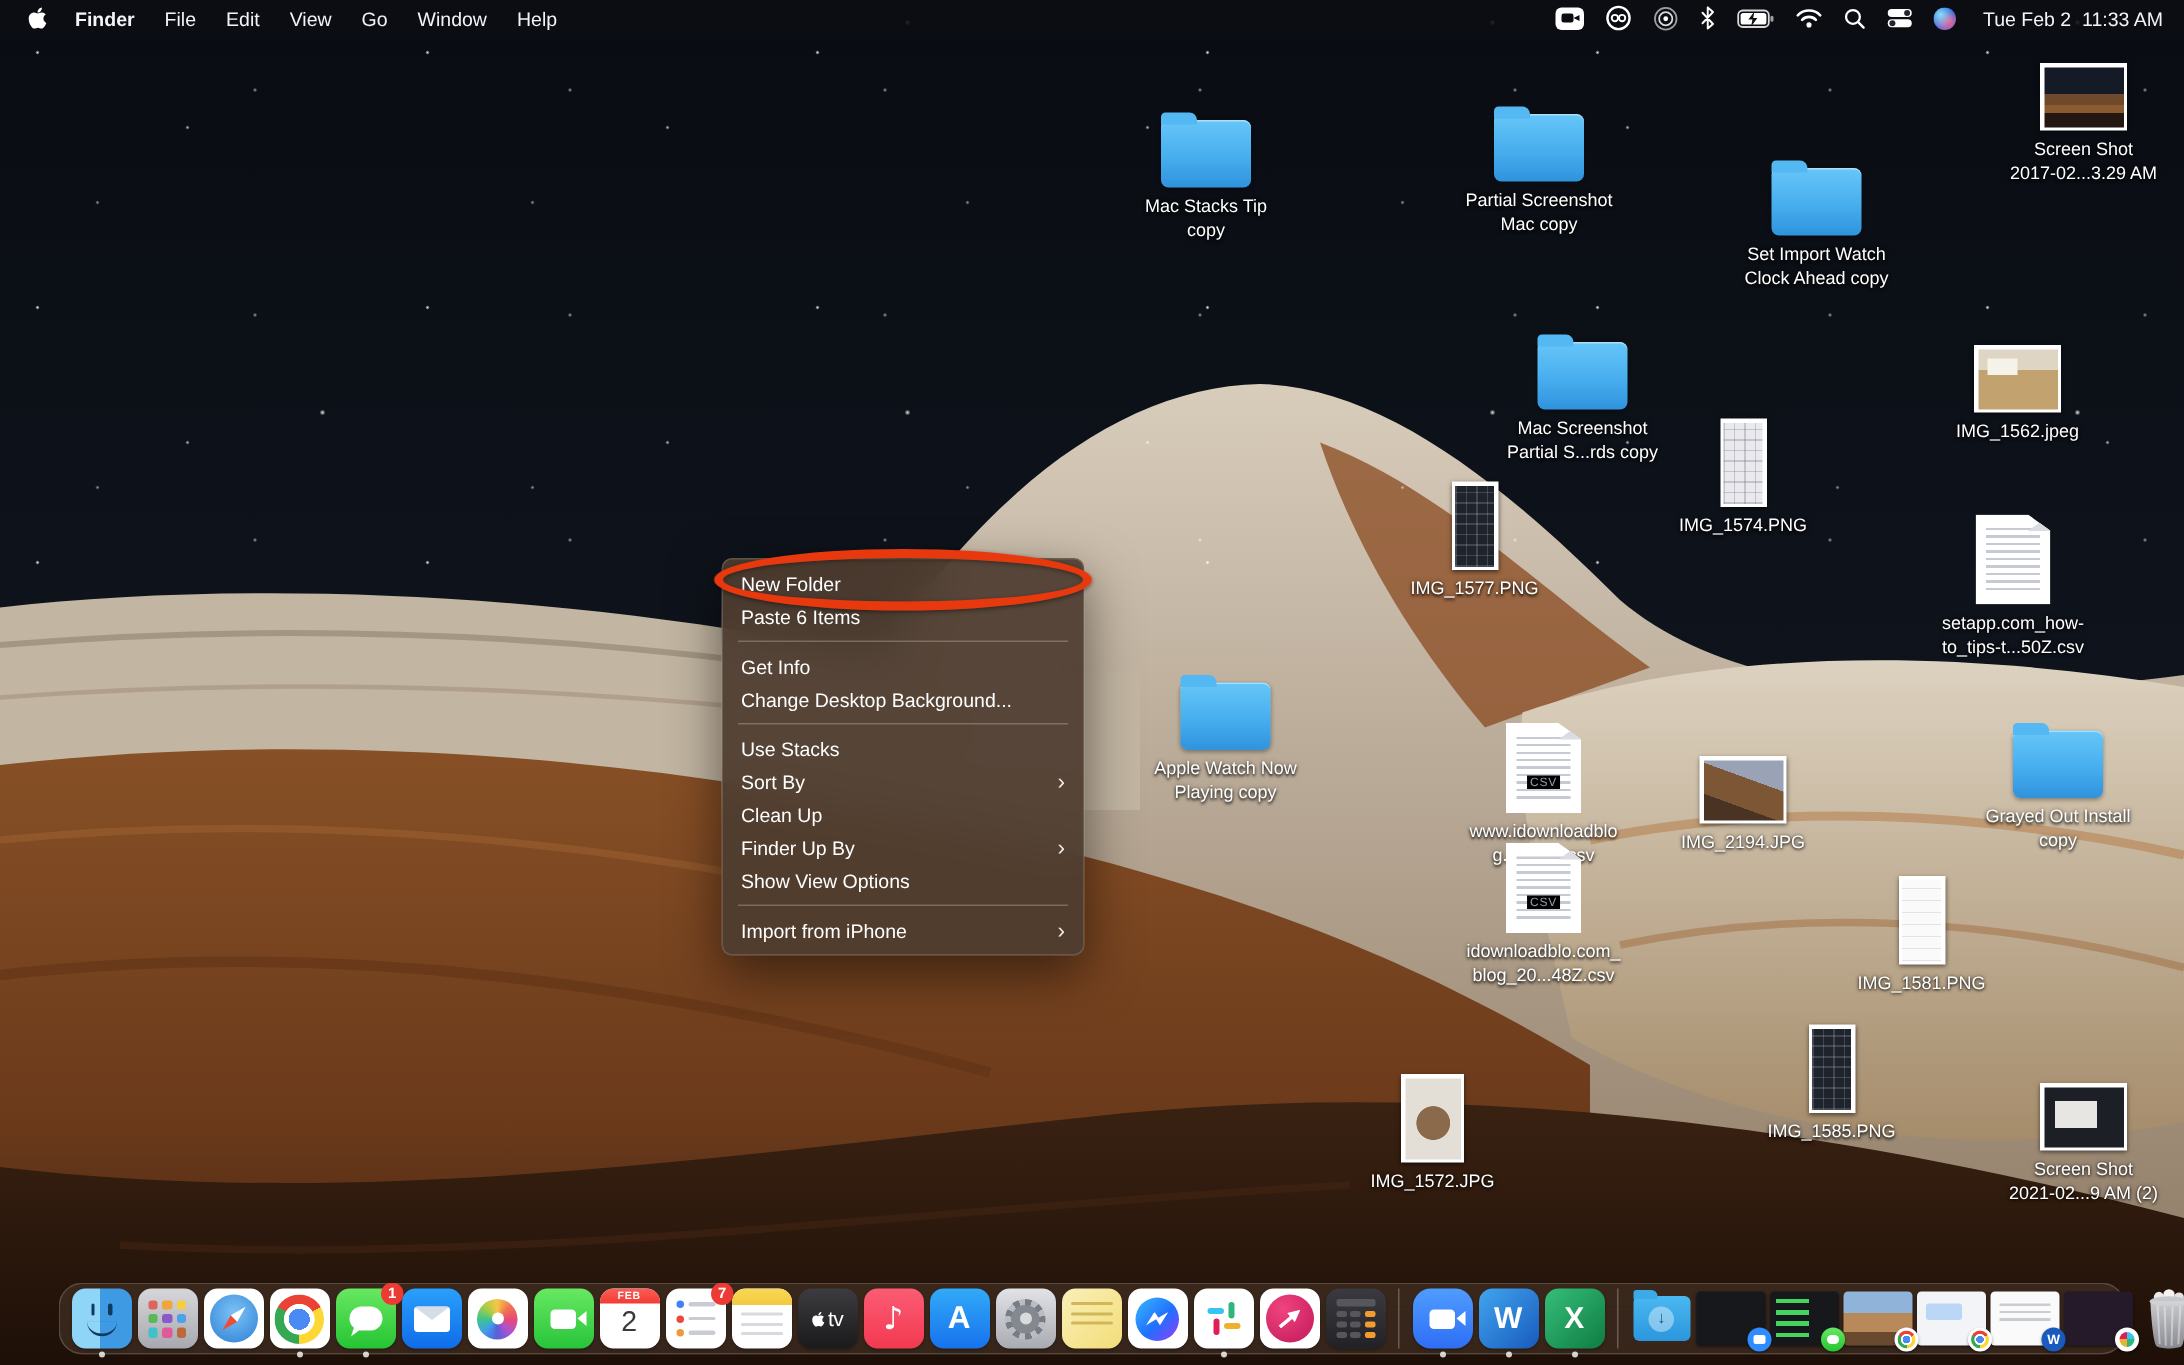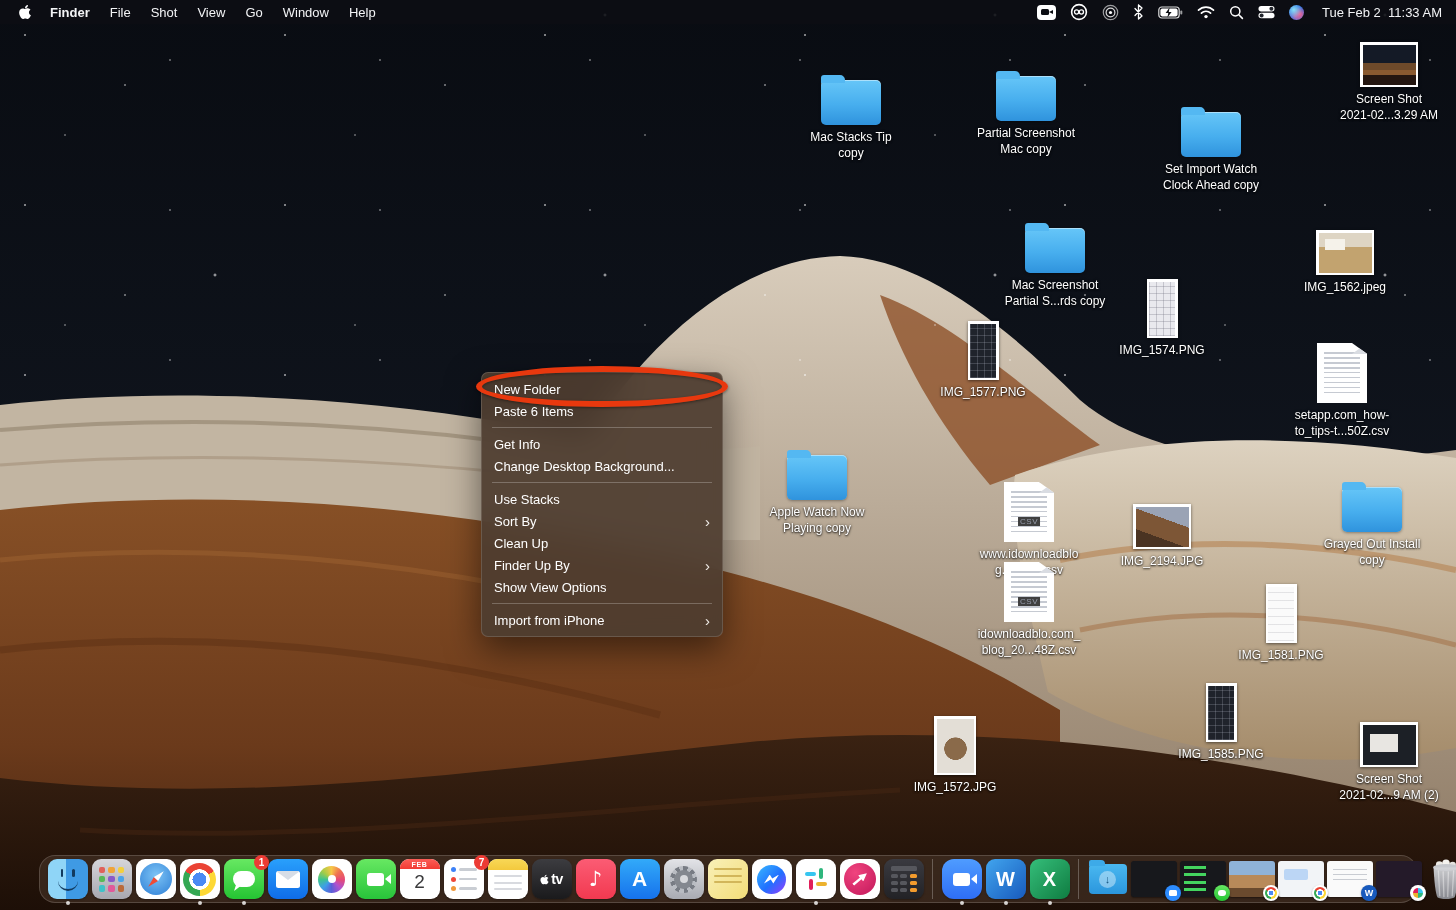--- a/index.html
+++ b/index.html
@@ -61,21 +61,21 @@
   .p-dark { background-color:#1f232b;
     background-image:repeating-linear-gradient(0deg, rgba(190,195,210,.22) 0 1px, transparent 1px 7px),
                      repeating-linear-gradient(90deg, rgba(190,195,210,.22) 0 1px, transparent 1px 7px); }
   .p-white { background:#fafafa; background-image:repeating-linear-gradient(0deg, rgba(120,120,130,.18) 0 1px, transparent 1px 8px); }
   .csv { width:50px; height:60px; background:#fff; position:relative;
     clip-path:polygon(0 0, 70% 0, 100% 18%, 100% 100%, 0 100%); box-shadow:0 1px 3px rgba(0,0,0,.5); }
   .csv::before { content:""; position:absolute; top:9px; left:7px; right:7px; bottom:9px;
     background:repeating-linear-gradient(180deg, #c6cad2 0 1.5px, transparent 1.5px 5px); }
   .csv::after { content:""; position:absolute; top:0; right:0; border-style:solid; border-width:0 0 11px 15px;
     border-color:transparent transparent #d9dce2 transparent; }
-  .csvtag { position:absolute; bottom:16px; left:50%; transform:translateX(-50%); background:#404040;
+  .csvtag { position:absolute; bottom:16px; left:50%; transform:translateX(-50%); background:#000000;
     font-size:8px; color:#979dab; letter-spacing:.5px; padding:0 2px; z-index:2; }
 
   
   .cmenu { position:absolute; left:481px; top:372px; width:242px; background:rgba(77,60,47,.93);
     border:1px solid rgba(255,255,255,.14); border-radius:7px; padding:5px 0;
     box-shadow:0 12px 34px rgba(0,0,0,.5); z-index:40; backdrop-filter:blur(16px); }
   .cm-item { height:22px; display:flex; align-items:center; padding:0 12px; color:#fff; font-size:13px; cursor:default; }
   .cm-chevron { margin-left:auto; font-size:15px; line-height:1; color:#f0ece8; }
   .cm-sep { height:1px; background:rgba(255,255,255,.24); margin:5px 10px; }
   .annotation { position:absolute; left:476px; top:366px; width:252px; height:41px; border:6px solid #e8380e;
@@ -137,21 +137,21 @@
   .cal-day { font-size:19px; color:#3a3a3c; font-weight:400; text-align:center; line-height:1.35; }
   .ic-reminders { background:#fff; flex-direction:column; align-items:stretch; gap:4.5px; padding:8px 7px; justify-content:center; }
   .rem-row { display:flex; align-items:center; gap:3.5px; }
   .rem-dot { width:5px; height:5px; border-radius:50%; flex:0 0 auto; }
   .rem-bar { height:2.5px; border-radius:2px; background:#c9cdd3; flex:1; }
   .ic-notes { background:#fff; flex-direction:column; align-items:stretch; justify-content:flex-start; }
   .notes-top { height:11px; background:linear-gradient(180deg,#f8d857,#f3c93d); }
   .notes-lines { padding:5px 6px; display:flex; flex-direction:column; gap:4.5px; }
   .notes-lines i { height:2px; background:#d8dadf; border-radius:1px; display:block; }
   .ic-appletv { background:linear-gradient(180deg,#3c3c40,#1a1a1c); color:#fff; gap:2px; }
-  .tv-label { font-size:14px; font-weight:700; letter-spacing:-.5px; }
+  .tv-label { font-size:14px; font-weight:400; letter-spacing:-.5px; }
   .ic-music { background:linear-gradient(180deg,#fb5c74,#f23950); color:#fff; }
   .music-note { font-size:21px; font-family:"DejaVu Sans",sans-serif; }
   .ic-appstore { background:linear-gradient(180deg,#32aaf9,#1672ec); color:#fff; font-size:21px; font-weight:700; }
   .ic-sysprefs { background:linear-gradient(180deg,#e2e3e7,#a9abb2); }
   .gear { position:relative; width:27px; height:27px; border-radius:50%;
     background:repeating-conic-gradient(#787c84 0 20deg,#b9bcc2 20deg 40deg); }
   .gear::before { content:""; position:absolute; inset:4px; border-radius:50%; background:#84888f; }
   .gear::after { content:""; position:absolute; inset:9.5px; border-radius:50%; background:#d9dadd; }
   .ic-stickies { background:linear-gradient(135deg,#f9f0b8,#f3dd78); flex-direction:column; align-items:stretch; justify-content:flex-start; }
   .stick-lines { padding:9px 6px; display:flex; flex-direction:column; gap:4.5px; }
@@ -249,21 +249,21 @@
   <path d="M1060,560 C1180,535 1320,540 1456,570" stroke="#b07038" stroke-width="6" fill="none" opacity="0.45"></path>
   <path d="M1080,630 C1200,605 1330,612 1456,645" stroke="#9a5c2c" stroke-width="5" fill="none" opacity="0.4"></path>
   <path d="M0,510 C220,485 470,505 700,565 C860,605 960,650 1060,710 L1060,910 L0,910 Z" fill="url(#orangeS)"></path>
   <path d="M0,560 C200,540 420,560 620,610" stroke="#a56a34" stroke-width="5" fill="none" opacity="0.4"></path>
   <path d="M0,650 C220,625 440,655 660,715" stroke="#5c3014" stroke-width="7" fill="none" opacity="0.5"></path>
   <path d="M0,910 L0,778 C250,808 500,768 750,742 C1000,718 1250,758 1456,812 L1456,910 Z" fill="url(#botD)"></path>
   <path d="M80,830 C340,845 620,805 900,790" stroke="#4a2813" stroke-width="5" fill="none" opacity="0.45"></path>
 </svg>
 <div class="stars"></div>
 
-<div class="dicon" style="left:781px;top:80px;">
+<div class="dicon" style="left:734px;top:80px;">
   <div class="folder"></div>
   <div class="dlabel">
       <span>Mac Stacks Tip</span>
       <span>copy</span>
     </div>
 </div>
 <div class="dicon" style="left:956px;top:76px;">
   <div class="folder"></div>
   <div class="dlabel">
       <span>Partial Screenshot</span>
@@ -276,21 +276,21 @@
       <span>Set Import Watch</span>
       <span>Clock Ahead copy</span>
     </div>
 </div>
 <div class="dicon" style="left:1319px;top:42px;">
   <div class="thumb t-land">
       <div class="inner a-desktop"></div>
     </div>
   <div class="dlabel">
       <span>Screen Shot</span>
-      <span>2021-02...3.29 AM</span>
+      <span>2017-02...3.29 AM</span>
     </div>
 </div>
 <div class="dicon" style="left:985px;top:228px;">
   <div class="folder"></div>
   <div class="dlabel">
       <span>Mac Screenshot</span>
       <span>Partial S...rds copy</span>
     </div>
 </div>
 <div class="dicon" style="left:1275px;top:230px;">
@@ -440,21 +440,21 @@
 
 <div class="menubar">
   <div class="mb-left">
     <span class="apple-wrap">
       <svg width="14" height="16" viewBox="0 0 384 512">
           <path fill="#fff" d="M318.7 268.7c-.2-36.7 16.4-64.4 50-84.8-18.8-26.9-47.2-41.7-84.7-44.6-35.5-2.8-74.3 20.7-88.5 20.7-15 0-49.4-19.7-76.4-19.7C63.3 141.2 4 184.8 4 273.5c0 26.2 4.8 53.3 14.4 81.2 12.8 36.7 59 126.7 107.2 125.2 25.2-.6 43-17.9 75.8-17.9 31.8 0 48.3 17.9 76.4 17.9 48.6-.7 90.4-82.5 102.6-119.3-65.2-30.7-61.7-90-61.7-91.9zm-56.6-164.2c27.3-32.4 24.8-61.9 24-72.5-24.1 1.4-52 16.4-67.9 34.9-17.5 19.8-27.8 44.3-25.6 71.9 26.1 2 49.9-11.4 69.5-34.3z"></path>
         </svg>
     </span>
     <span class="mb-item mb-app">Finder</span>
     <span class="mb-item">File</span>
-    <span class="mb-item">Shot</span>
+    <span class="mb-item">Edit</span>
     <span class="mb-item">View</span>
     <span class="mb-item">Go</span>
     <span class="mb-item">Window</span>
     <span class="mb-item">Help</span>
   </div>
   <div class="mb-right">
     <span class="st st-cam">
         <i></i>
       </span>
     <span class="st">

